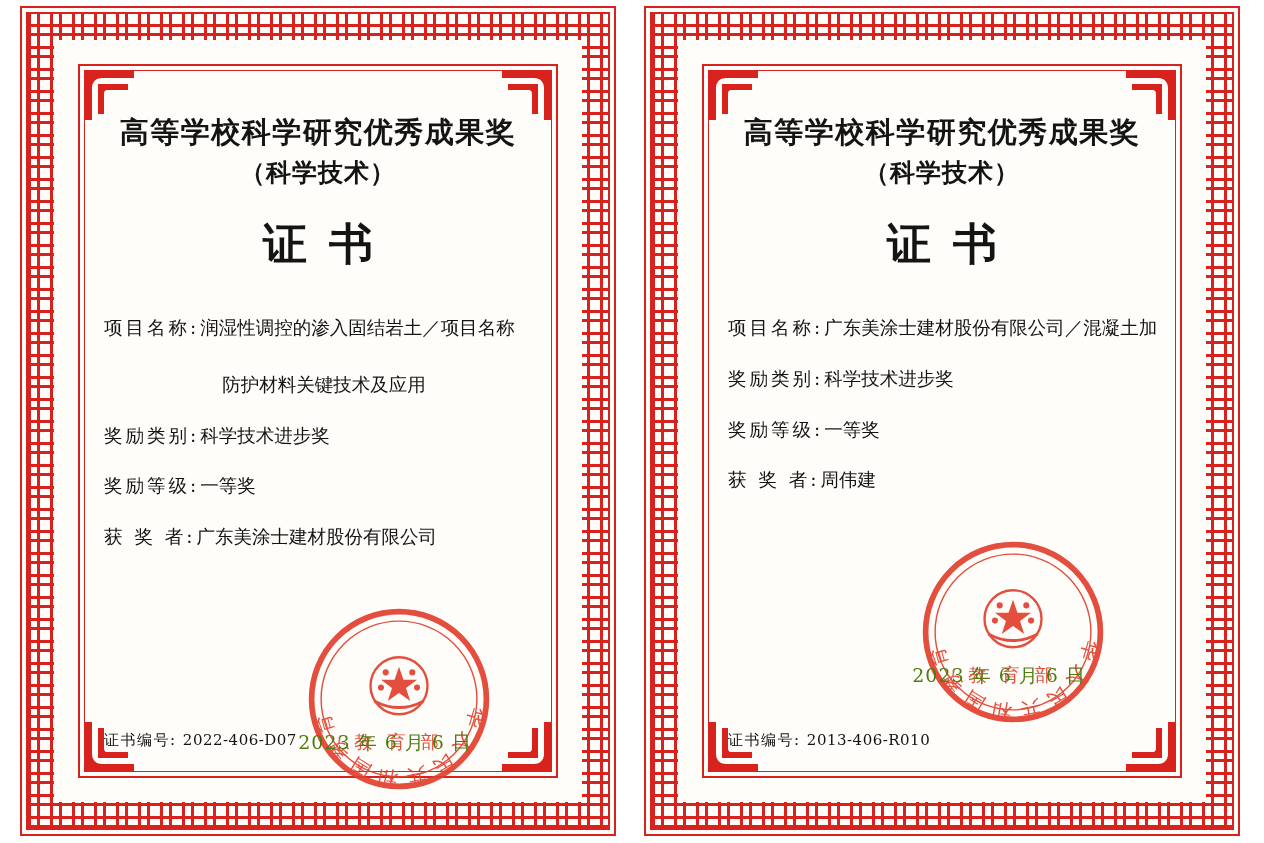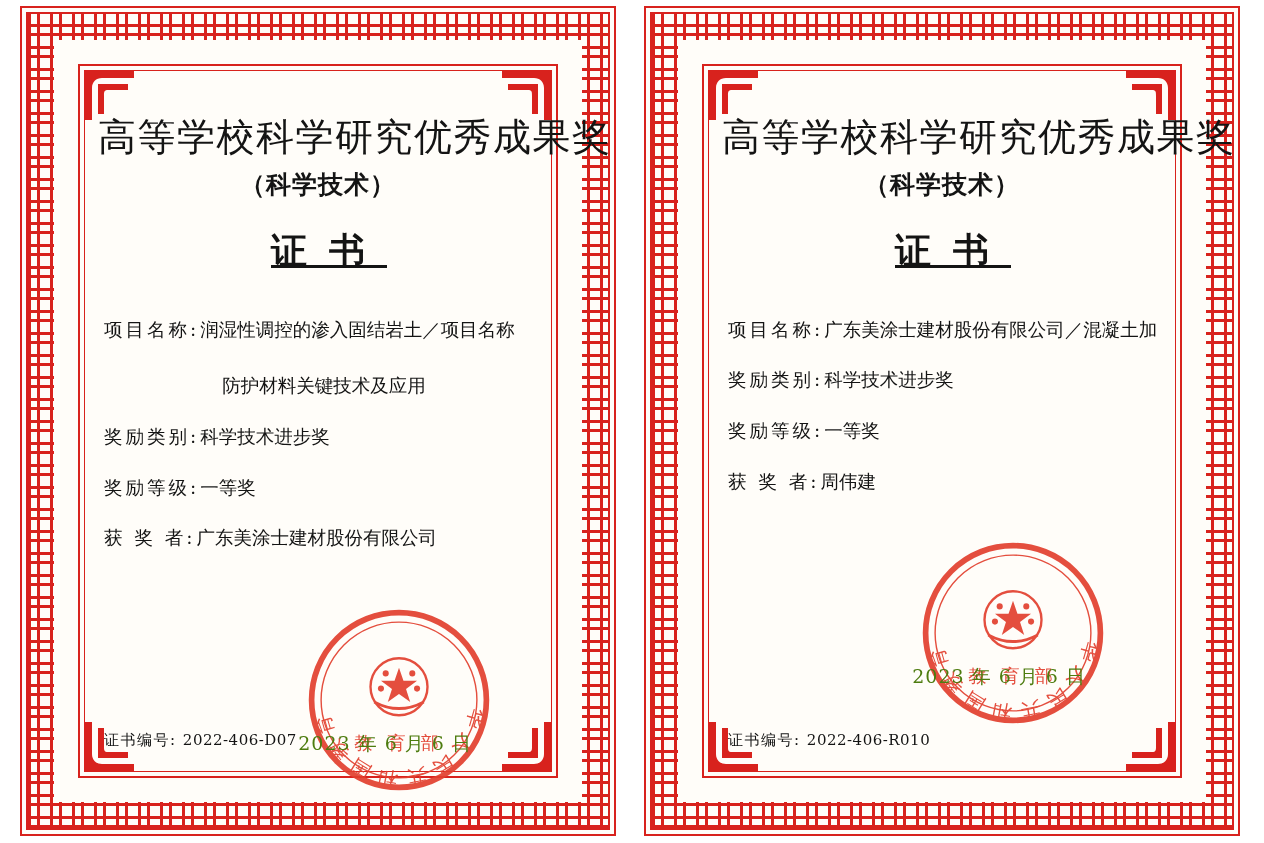--- a/index.html
+++ b/index.html
@@ -116,39 +116,38 @@
     display: flex;
     flex-direction: column;
     color: #141414;
   }
 
   .title-block {
     text-align: center;
     margin-top: 28px;
   }
   .title-line1 {
-    font-size: 38px;
-    font-weight: normal;
+    font-size: 29px;
+    font-weight: bold;
     letter-spacing: 1.5px;
     line-height: 1.25;
     white-space: nowrap;
   }
   .title-line2 {
     font-size: 25px;
     font-weight: bold;
     letter-spacing: 1px;
     margin-top: 6px;
   }
   .title-cert {
-    font-size: 36px;
+    font-size: 44px;
     font-weight: bold;
     letter-spacing: 22px;
     margin-top: 26px;
     padding-left: 22px;
-    text-decoration: underline;
   }
 
   .fields {
     margin-top: 40px;
     padding-left: 6px;
     font-size: 18.5px;
     line-height: 1.55;
   }
   .field-row {
     display: flex;
@@ -388,19 +387,19 @@
               <circle cx="19" cy="2" r="3.2" fill="#e2402f"></circle>
               <path d="M -26 16 Q 0 30 26 16" fill="none" stroke="#e2402f" stroke-width="3"></path>
             </g>
             <text x="100" y="152" fill="#e2402f" font-size="19" font-family="DejaVu Serif, serif" text-anchor="middle" letter-spacing="5">教 育 部</text>
           </svg>
         </div>
         <div class="date">2023 年 6 月 6 日</div>
 
         <div class="cert-no">
           <span>证书编号</span><span>:</span>
-          <span class="num">2022-406-R010</span>
+          <span class="num">2013-406-R010</span>
         </div>
       </div>
     </div>
   </div>
 
 </div>
 
 </body></html>

